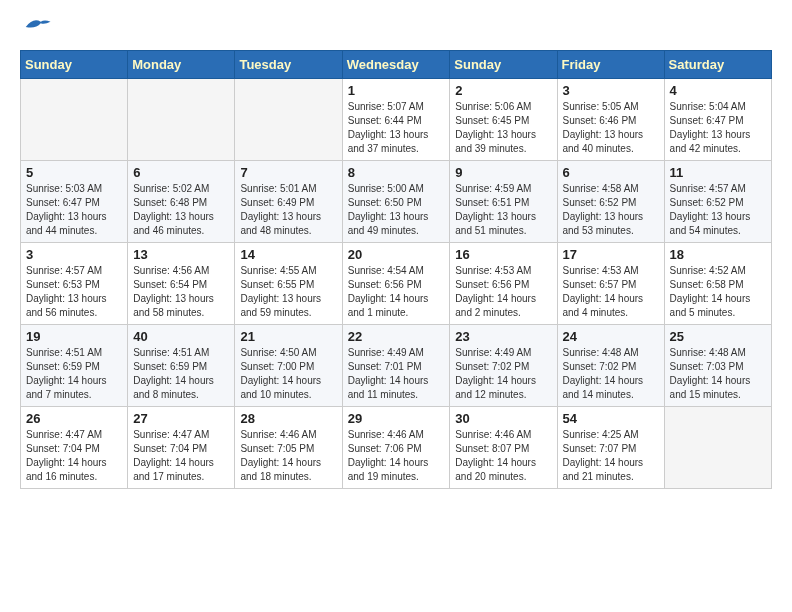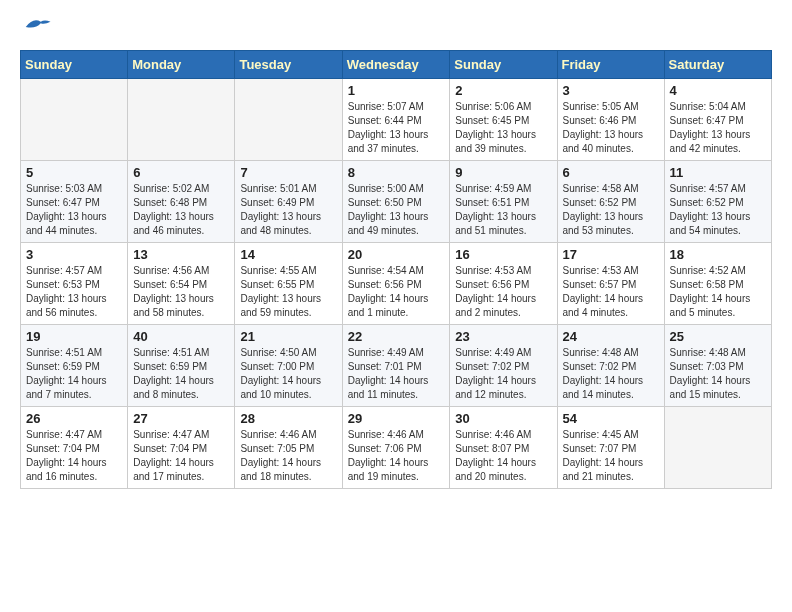--- a/index.html
+++ b/index.html
@@ -343,21 +343,21 @@
         </td>
         <td>
           <span class="day-number">30</span>
           <div class="day-info">Sunrise: 4:46 AM
 Sunset: 8:07 PM
 Daylight: 14 hours
 and 20 minutes.</div>
         </td>
         <td>
           <span class="day-number">54</span>
-          <div class="day-info">Sunrise: 4:45 AM
+          <div class="day-info">Sunrise: 4:25 AM
 Sunset: 7:07 PM
 Daylight: 14 hours
 and 21 minutes.</div>
         </td>
         <td class="empty-cell"></td>
       </tr>
     </tbody>
 </table>
 
 </body></html>

